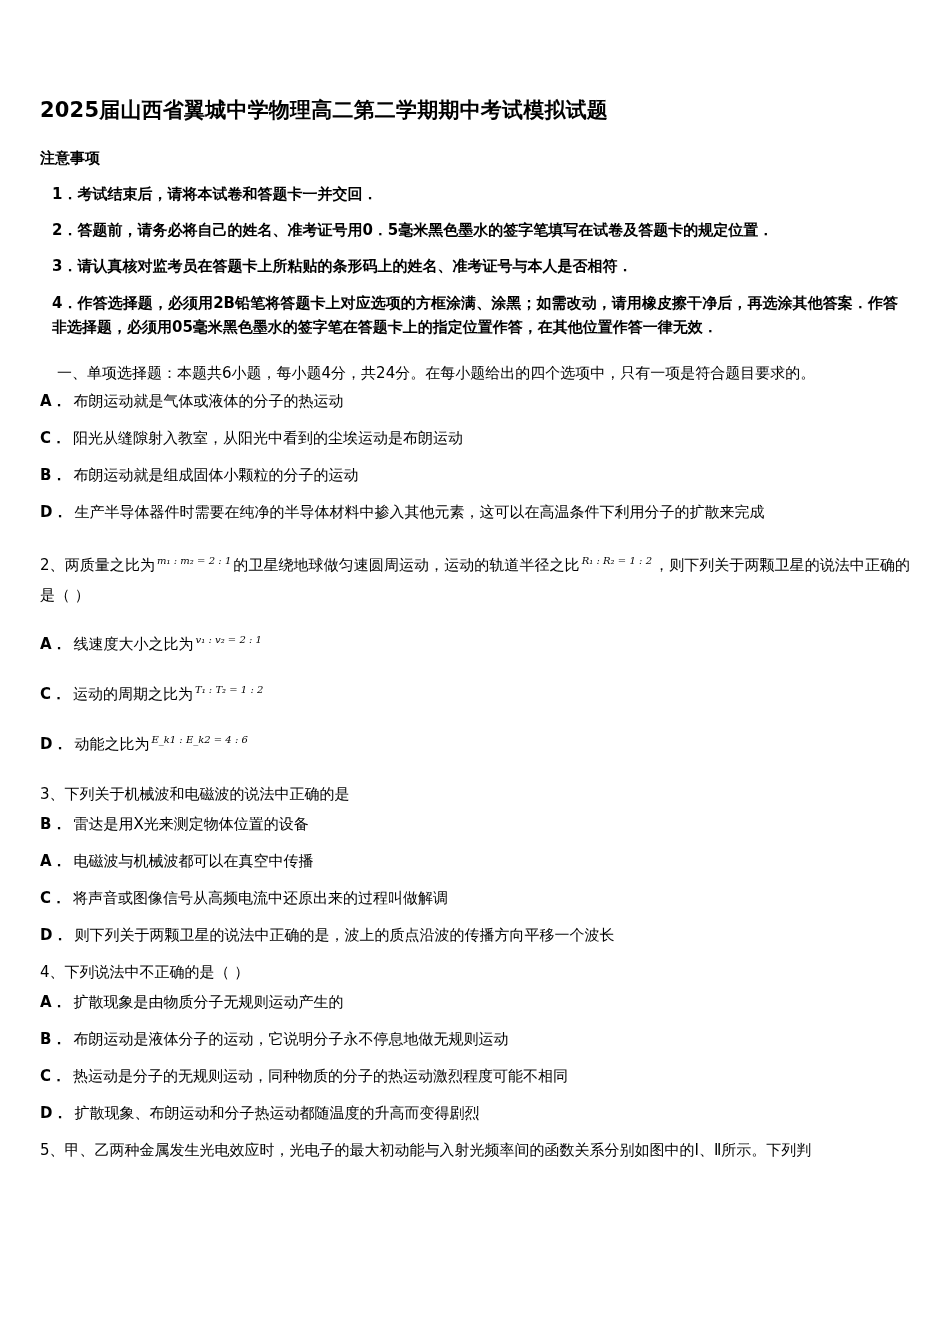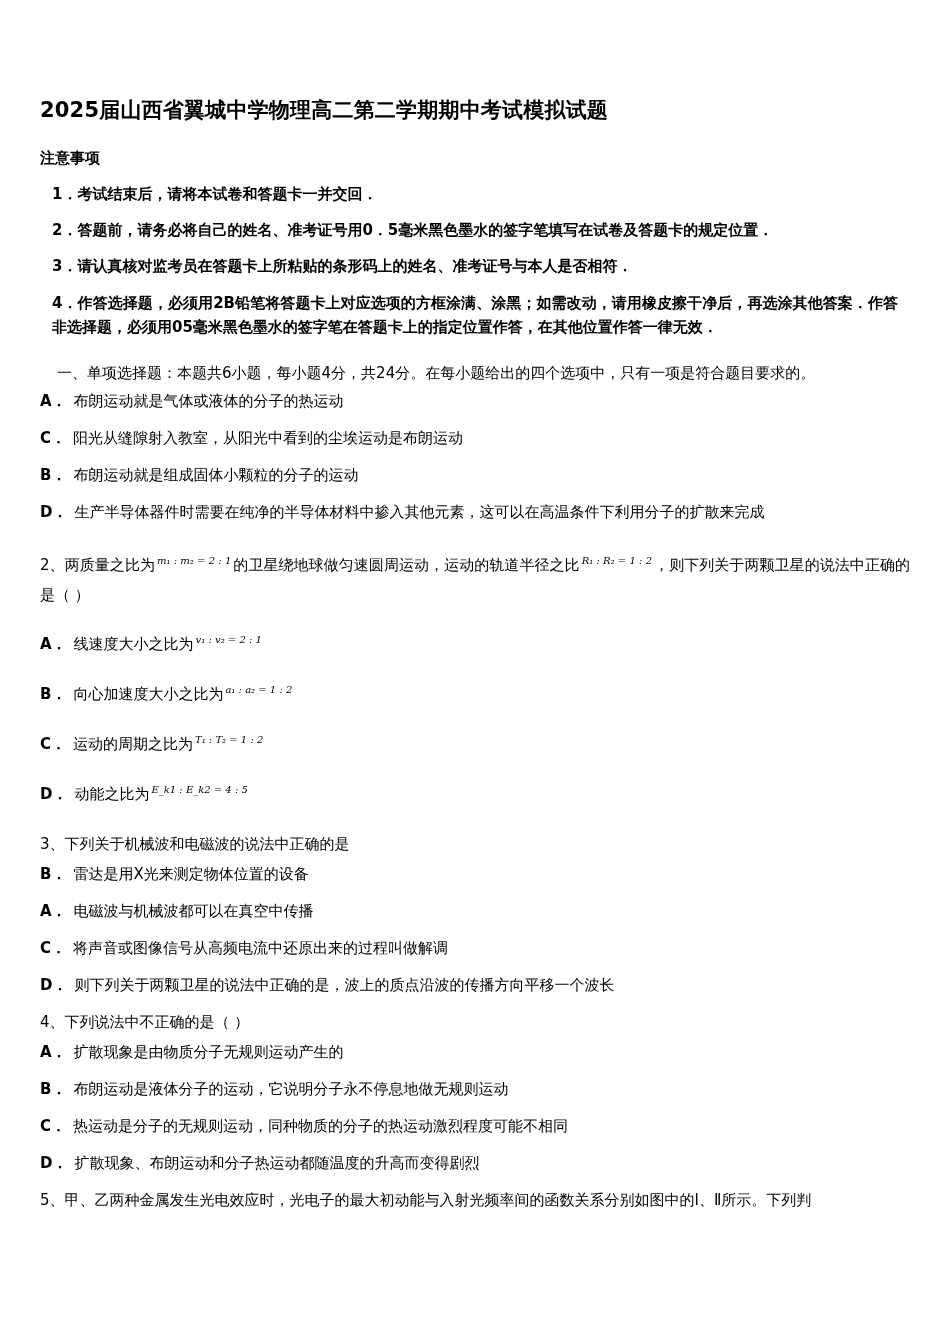--- a/index.html
+++ b/index.html
@@ -107,23 +107,22 @@
   <div class="section-head">一、单项选择题：本题共6小题，每小题4分，共24分。在每小题给出的四个选项中，只有一项是符合题目要求的。</div>
 
   <div class="opt"><span class="lbl">A．</span><span>布朗运动就是气体或液体的分子的热运动</span></div>
   <div class="opt"><span class="lbl">C．</span><span>阳光从缝隙射入教室，从阳光中看到的尘埃运动是布朗运动</span></div>
   <div class="opt"><span class="lbl">B．</span><span>布朗运动就是组成固体小颗粒的分子的运动</span></div>
   <div class="opt opt-tall"><span class="lbl">D．</span><span>生产半导体器件时需要在纯净的半导体材料中掺入其他元素，这可以在高温条件下利用分子的扩散来完成</span></div>
 
   <div class="q-stem stem-tall"><span>2、两质量之比为</span><span class="m">m₁ : m₂ = 2 : 1</span><span>的卫星绕地球做匀速圆周运动，运动的轨道半径之比</span><span class="m">R₁ : R₂ = 1 : 2</span><span>，则下列关于两颗卫星的说法中正确的是（ ）</span></div>
 
   <div class="opt opt-tall"><span class="lbl">A．</span><span>线速度大小之比为</span><span class="m">v₁ : v₂ = 2 : 1</span></div>
-  <div class="opt opt-tall"><span class="lbl">B．</span><span>向心加速度大小之比为</span><span class="m">a₁ : a₂ = 1 : 2</span></div>
   <div class="opt opt-tall"><span class="lbl">C．</span><span>运动的周期之比为</span><span class="m">T₁ : T₂ = 1 : 2</span></div>
-  <div class="opt opt-tall"><span class="lbl">D．</span><span>动能之比为</span><span class="m">E_k1 : E_k2 = 4 : 5</span></div>
+  <div class="opt opt-tall"><span class="lbl">D．</span><span>动能之比为</span><span class="m">E_k1 : E_k2 = 4 : 6</span></div>
 
   <div class="q-stem">3、下列关于机械波和电磁波的说法中正确的是</div>
   <div class="opt"><span class="lbl">B．</span><span>雷达是用X光来测定物体位置的设备</span></div>
   <div class="opt"><span class="lbl">A．</span><span>电磁波与机械波都可以在真空中传播</span></div>
   <div class="opt"><span class="lbl">C．</span><span>将声音或图像信号从高频电流中还原出来的过程叫做解调</span></div>
   <div class="opt"><span class="lbl">D．</span><span>则下列关于两颗卫星的说法中正确的是，波上的质点沿波的传播方向平移一个波长</span></div>
 
   <div class="q-stem">4、下列说法中不正确的是（      ）</div>
   <div class="opt"><span class="lbl">A．</span><span>扩散现象是由物质分子无规则运动产生的</span></div>
   <div class="opt"><span class="lbl">B．</span><span>布朗运动是液体分子的运动，它说明分子永不停息地做无规则运动</span></div>

